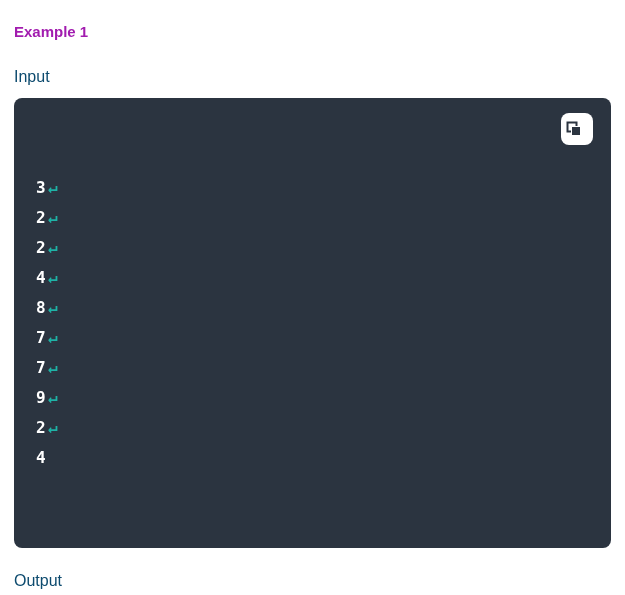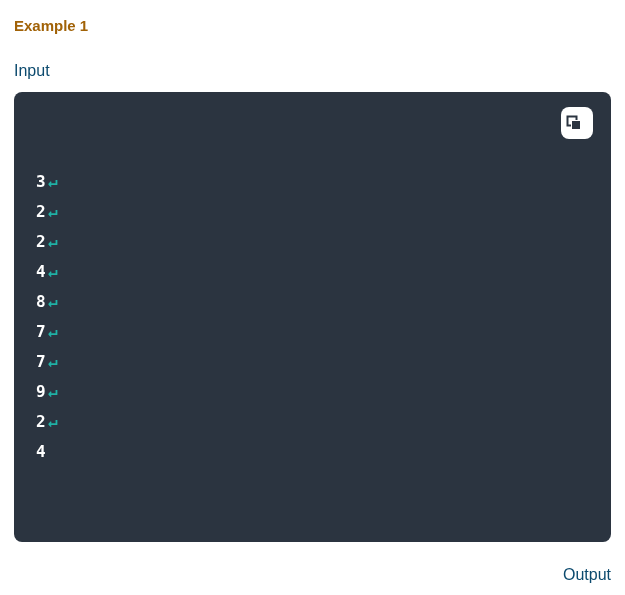--- a/index.html
+++ b/index.html
@@ -8,23 +8,23 @@
     width: 625px;
     height: 595px;
     background: #ffffff;
     font-family: "Liberation Sans", sans-serif;
     padding: 6px 14px 0 14px;
     overflow: hidden;
   }
   .example-title {
     font-size: 15px;
     font-weight: 700;
-    color: #a16207;
+    color: #a21caf;
     line-height: 20px;
-    margin: 10px 0 0 0;
+    margin: 16px 0 0 0;
   }
   .section-label {
     font-size: 16px;
     font-weight: 400;
     color: #0c4a6e;
     line-height: 25px;
     margin-top: 22px;
     margin-bottom: 9px;
   }
   .code-block {
@@ -51,21 +51,21 @@
     background: #ffffff;
     border: none;
     border-radius: 8px;
     display: flex;
     align-items: center;
     justify-content: center;
     cursor: pointer;
     padding: 0;
   }
   .copy-btn svg { display: block; }
-  .output-gap { margin-top: 20px; text-align: right; }
+  .output-gap { margin-top: 20px; }
 </style>
 </head>
 <body>
 
 <h2 class="example-title">Example 1</h2>
 
 <div class="section-label">Input</div>
 
 <div class="code-block">
   <div><div class="code-line">3<span class="ret">↵</span></div><div class="code-line">2<span class="ret">↵</span></div><div class="code-line">2<span class="ret">↵</span></div><div class="code-line">4<span class="ret">↵</span></div><div class="code-line">8<span class="ret">↵</span></div><div class="code-line">7<span class="ret">↵</span></div><div class="code-line">7<span class="ret">↵</span></div><div class="code-line">9<span class="ret">↵</span></div><div class="code-line">2<span class="ret">↵</span></div><div class="code-line">4</div></div>

